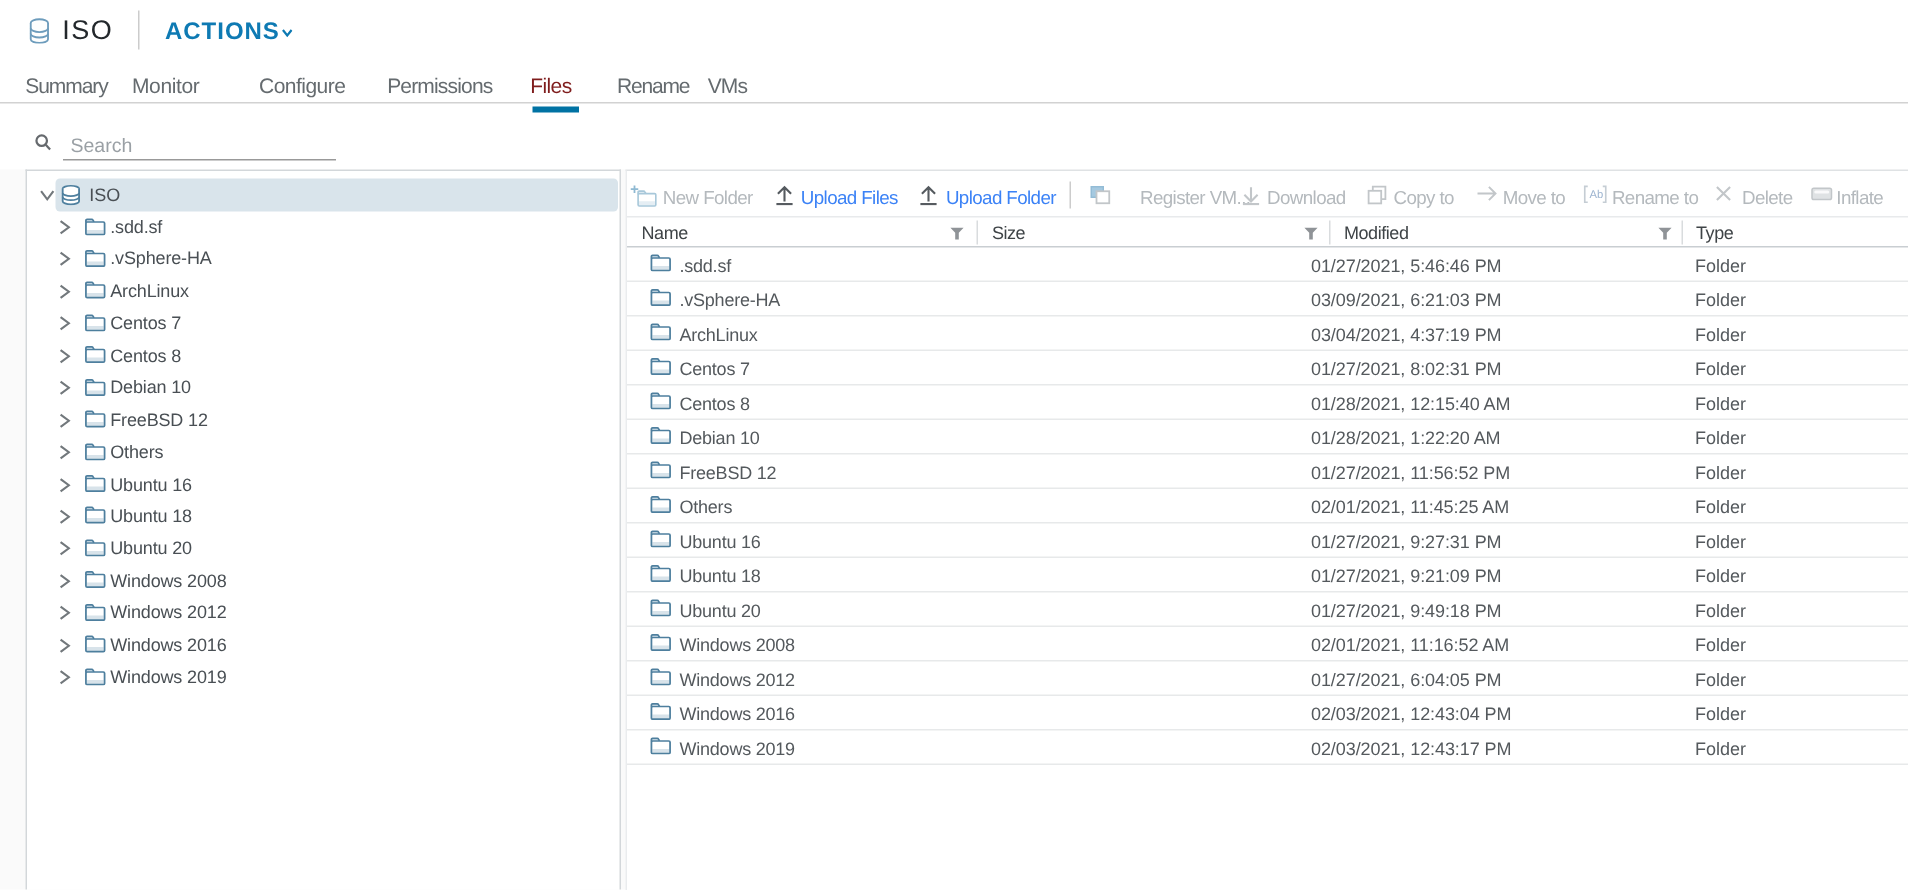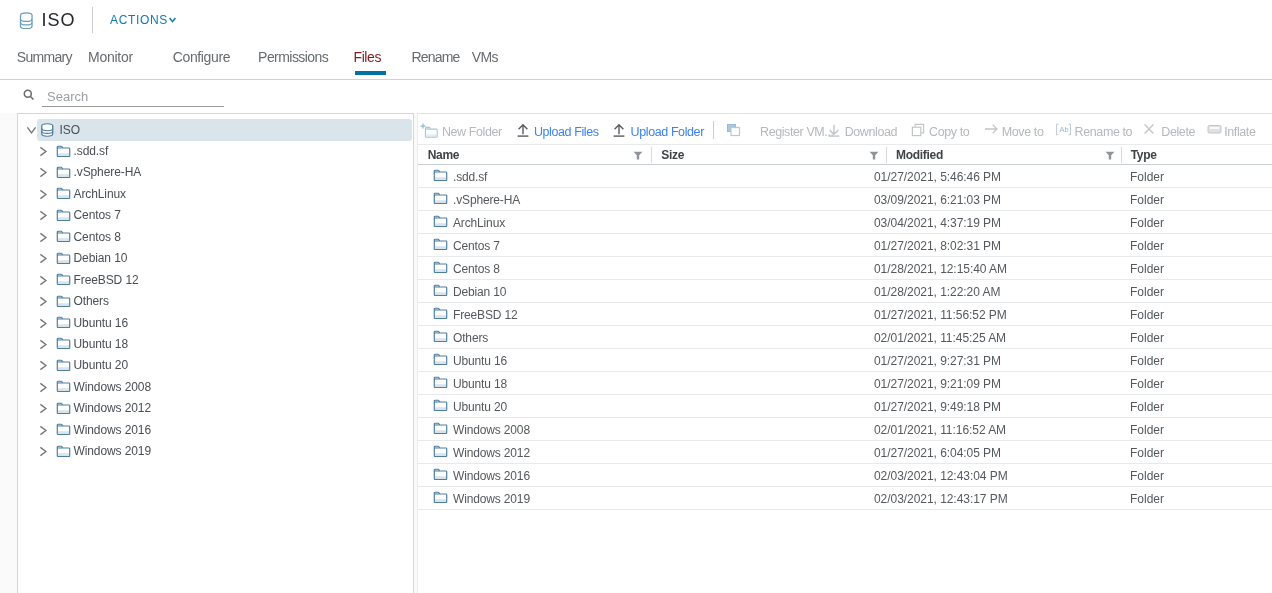--- a/index.html
+++ b/index.html
@@ -1,38 +1,38 @@
 <!DOCTYPE html>
 <html><head><meta charset="utf-8"><style>
 *{margin:0;padding:0;box-sizing:border-box}
 svg{display:block}
 html,body{width:1272px;height:593px;background:#fff;font-family:"Liberation Sans",sans-serif;overflow:hidden}
 .abs{position:absolute}
 #hdr .title{position:absolute;left:41.5px;top:10px;font-size:18px;letter-spacing:1px;color:#23282c}
-#actions{position:absolute;left:110px;top:12.5px;font-size:12px;font-weight:normal;letter-spacing:.65px;color:#0e7ab3;display:flex;align-items:center}
-#tabs{position:absolute;left:0;top:0;width:1272px;height:80px;border-bottom:1px solid #d2d2d2}
+#actions{position:absolute;left:110px;top:12.5px;font-size:16px;font-weight:bold;letter-spacing:.65px;color:#0e7ab3;display:flex;align-items:center}
+#tabs{position:absolute;left:0;top:0;width:1272px;height:69px;border-bottom:1px solid #d2d2d2}
 .tab{position:absolute;top:48.5px;font-size:14px;color:#656b6f}
 .tab.on{color:#7f1d1d}
 #ind{position:absolute;left:354.5px;top:71px;width:31px;height:4px;background:#0072a3}
 #search-t{position:absolute;left:47px;top:89px;font-size:13px;color:#9aa0a5}
 #search-u{position:absolute;left:42px;top:106px;width:182px;border-top:1px solid #999}
 #mainbg{position:absolute;left:0;top:113px;width:1272px;height:480px;background:#fafafa}
 #tree{position:absolute;left:17px;top:113px;width:397px;height:480px;background:#fff;border:1px solid #d3d7da;border-bottom:none}
 #grid{position:absolute;left:417px;top:113px;width:855px;height:560px;background:#fff;border-left:1px solid #eaecee;border-top:1px solid #dfe2e4}
 .trow{position:relative;height:21.45px;font-size:12px;color:#494f54;white-space:nowrap}
 .trow .cv{position:absolute;left:20px;top:5.5px}
 .trow .fi{position:absolute;left:38px;top:4px}
 .trow .lb{position:absolute;left:55.5px;top:3.5px;letter-spacing:-.1px}
 #isorow{position:relative;height:21.5px;margin-top:5px;font-size:12px;color:#494f54}
 #isosel{position:absolute;left:19px;right:1px;top:0;height:21.5px;background:#d9e4eb;border-radius:3px}
 #toolbar{position:relative;height:31px;border-bottom:1px solid #e8eaec}
 .ti{position:absolute;top:9px}
 .tl{position:absolute;top:11px;font-size:12.5px;letter-spacing:-.4px;color:#3b82f6;white-space:nowrap}
 .tl.dis{color:#b4b9bd}
-#thead{position:relative;height:20px;border-bottom:1px solid #c9ced2;font-size:12px;font-weight:bold;color:#3f4447}
+#thead{position:relative;height:20px;border-bottom:1px solid #c9ced2;font-size:12px;font-weight:normal;color:#3f4447}
 #thead .ht{position:absolute;top:3px;letter-spacing:-.3px}
 #thead .sep{position:absolute;top:2px;height:16px;border-left:1px solid #d9dcde}
 #thead .fu{position:absolute;top:5.5px}
 .drow{position:relative;height:23px;border-bottom:1px solid #e7e9ea;font-size:12px;color:#54595d;white-space:nowrap}
 .drow .fi{position:absolute;left:14.5px;top:4px}
 .drow .nm{position:absolute;left:35px;top:4.5px;letter-spacing:-.15px}
 .drow .md{position:absolute;left:456px;top:4.5px;letter-spacing:-.05px}
 .drow .tp{position:absolute;left:712px;top:4.5px}
 </style></head><body>
 <div id="hdr">

